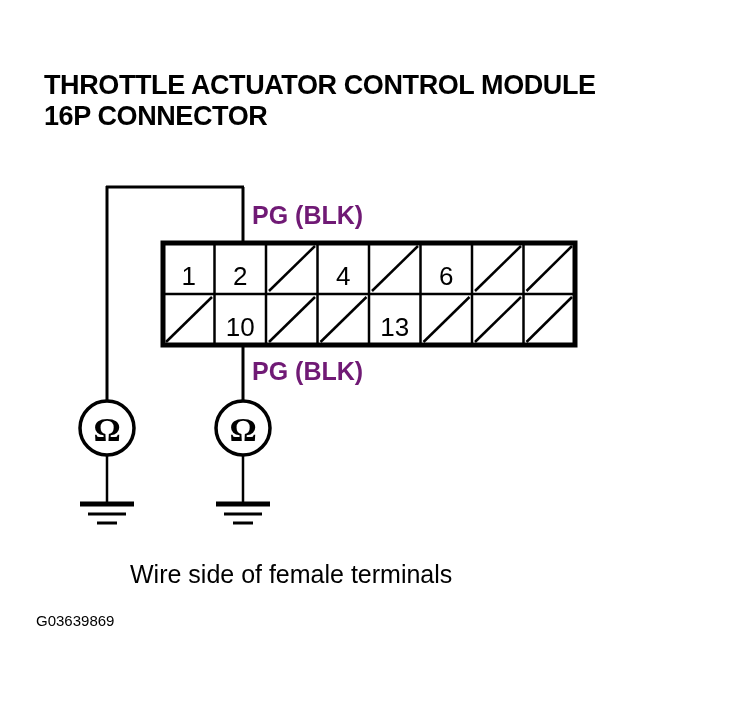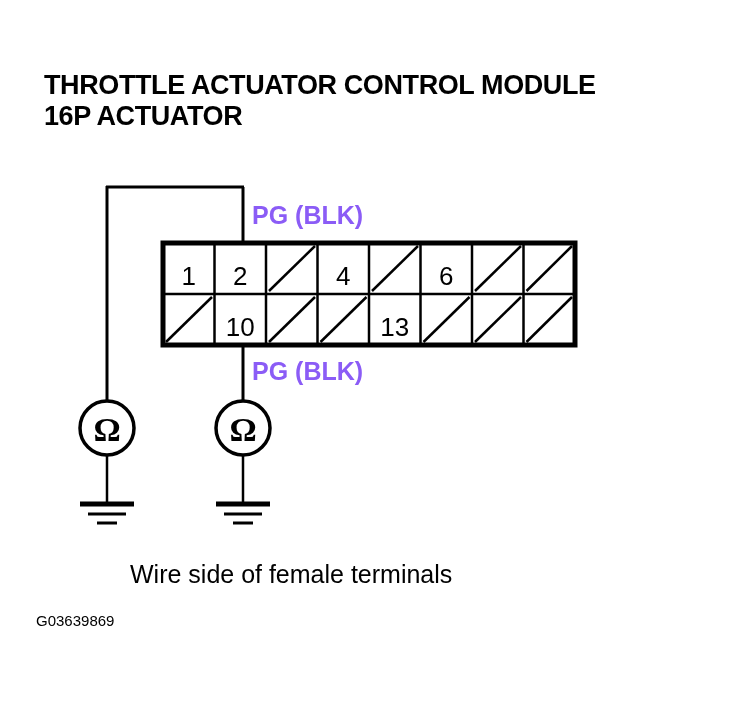--- a/index.html
+++ b/index.html
@@ -34,21 +34,21 @@
     line-height: 31px;
     letter-spacing: -0.4px;
     color: #000000;
     white-space: nowrap;
   }
   .label-pg {
     position: absolute;
     font-family: "Liberation Sans", sans-serif;
     font-weight: bold;
     font-size: 25px;
-    color: #8b5cf6;
+    color: #701a75;
     white-space: nowrap;
   }
   #label-pg-top { left: 252px; top: 201px; }
   #label-pg-bottom { left: 252px; top: 357px; }
   .caption {
     position: absolute;
     left: 130px;
     top: 560px;
     font-family: "Liberation Sans", sans-serif;
     font-size: 25px;
@@ -76,21 +76,21 @@
     fill: #000000;
   }
 </style>
 </head>
 <body>
 
 <div id="figure-root">
 
   <div class="title-block">
     <div class="title-line">THROTTLE ACTUATOR CONTROL MODULE</div>
-    <div class="title-line">16P ACTUATOR</div>
+    <div class="title-line">16P CONNECTOR</div>
   </div>
 
   <svg class="diagram-svg" viewBox="0 0 755 710">
 
     <g>
       <path d="M 107 186 L 107 403" stroke="#000000" stroke-width="3" fill="none"></path>
       <path d="M 106 187 L 244 187" stroke="#000000" stroke-width="3" fill="none"></path>
     </g>
 
     <g>

